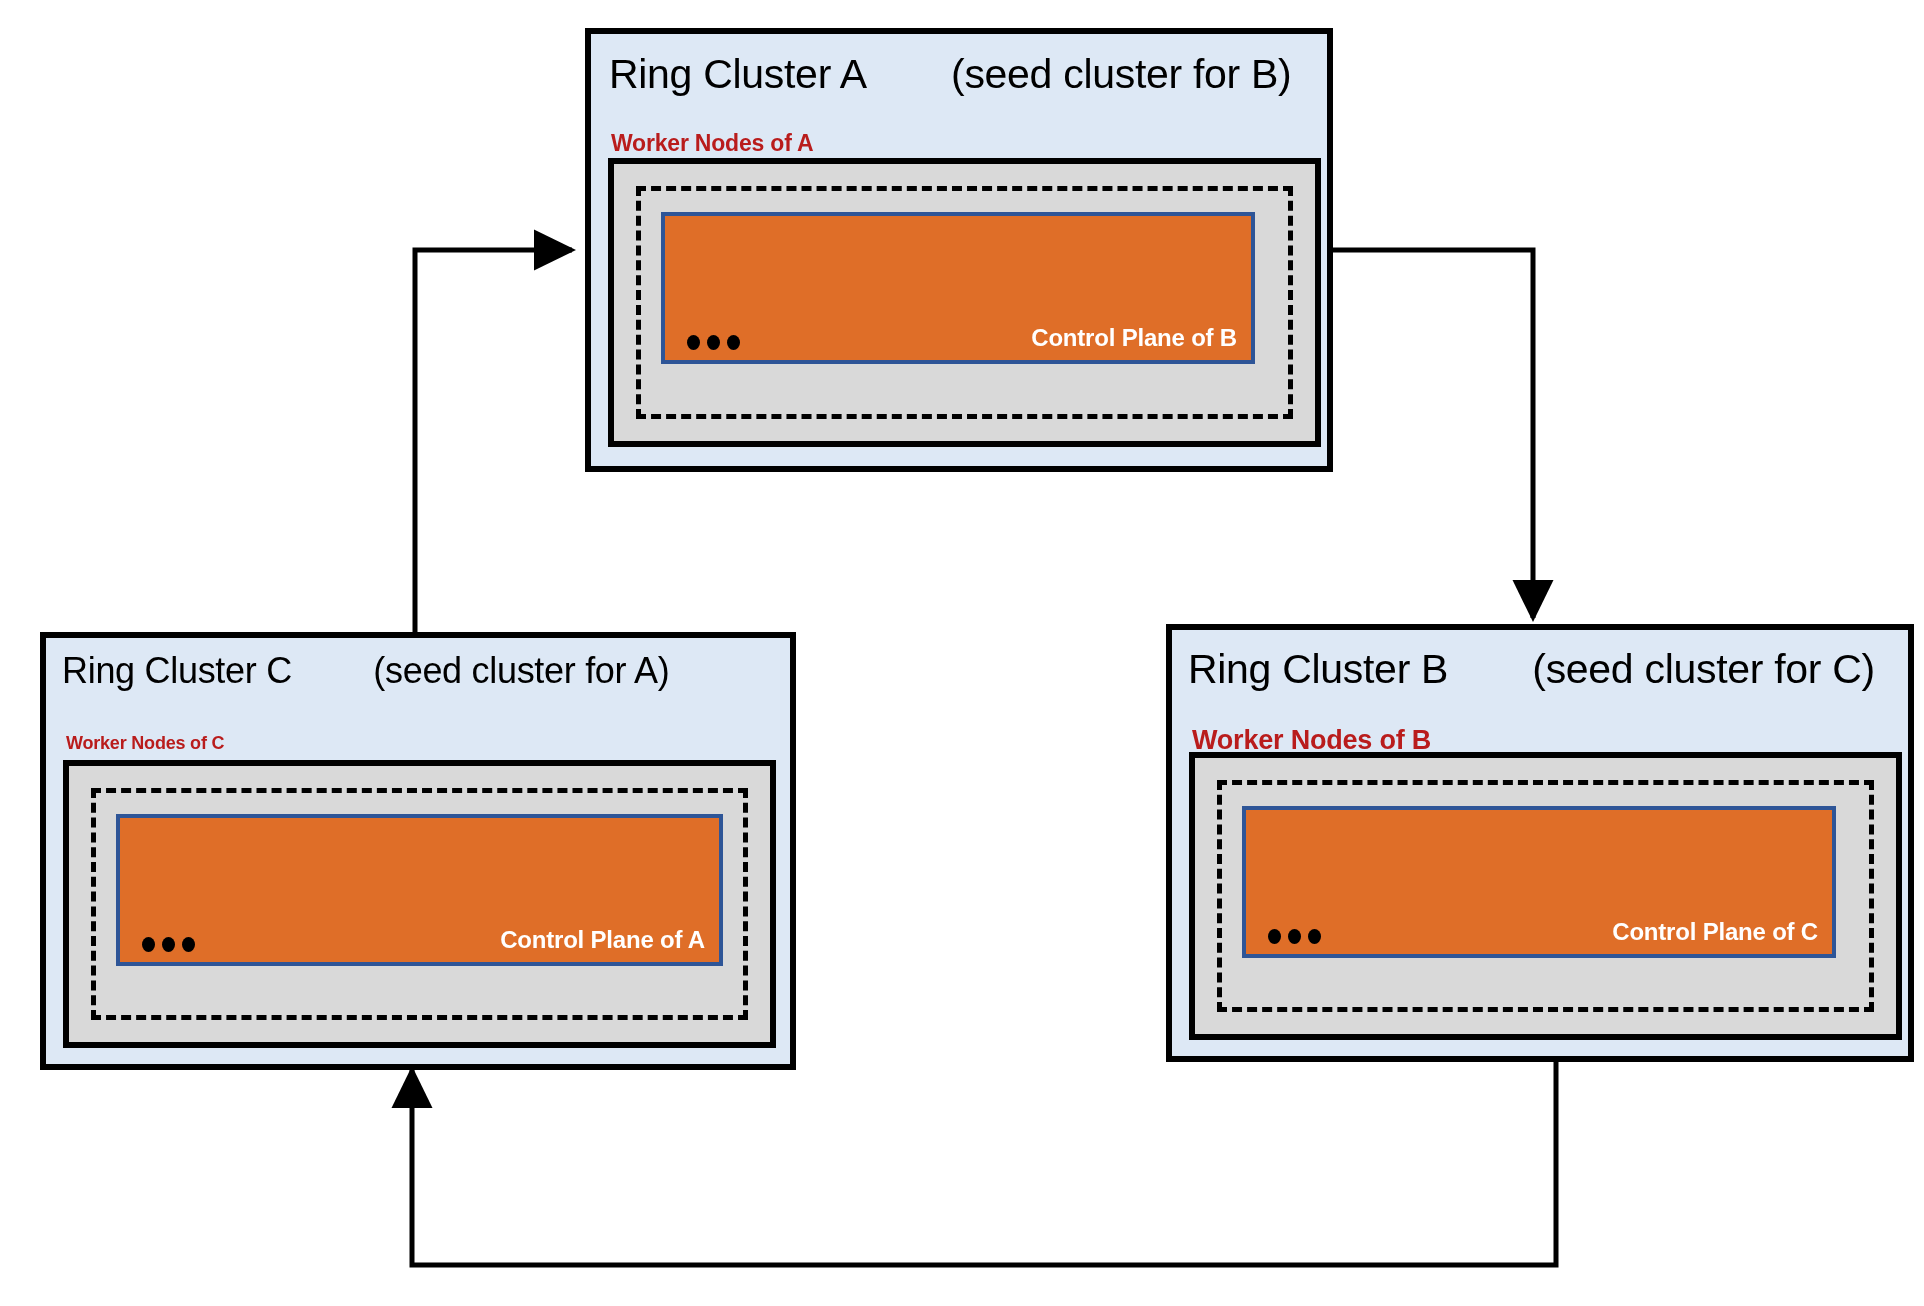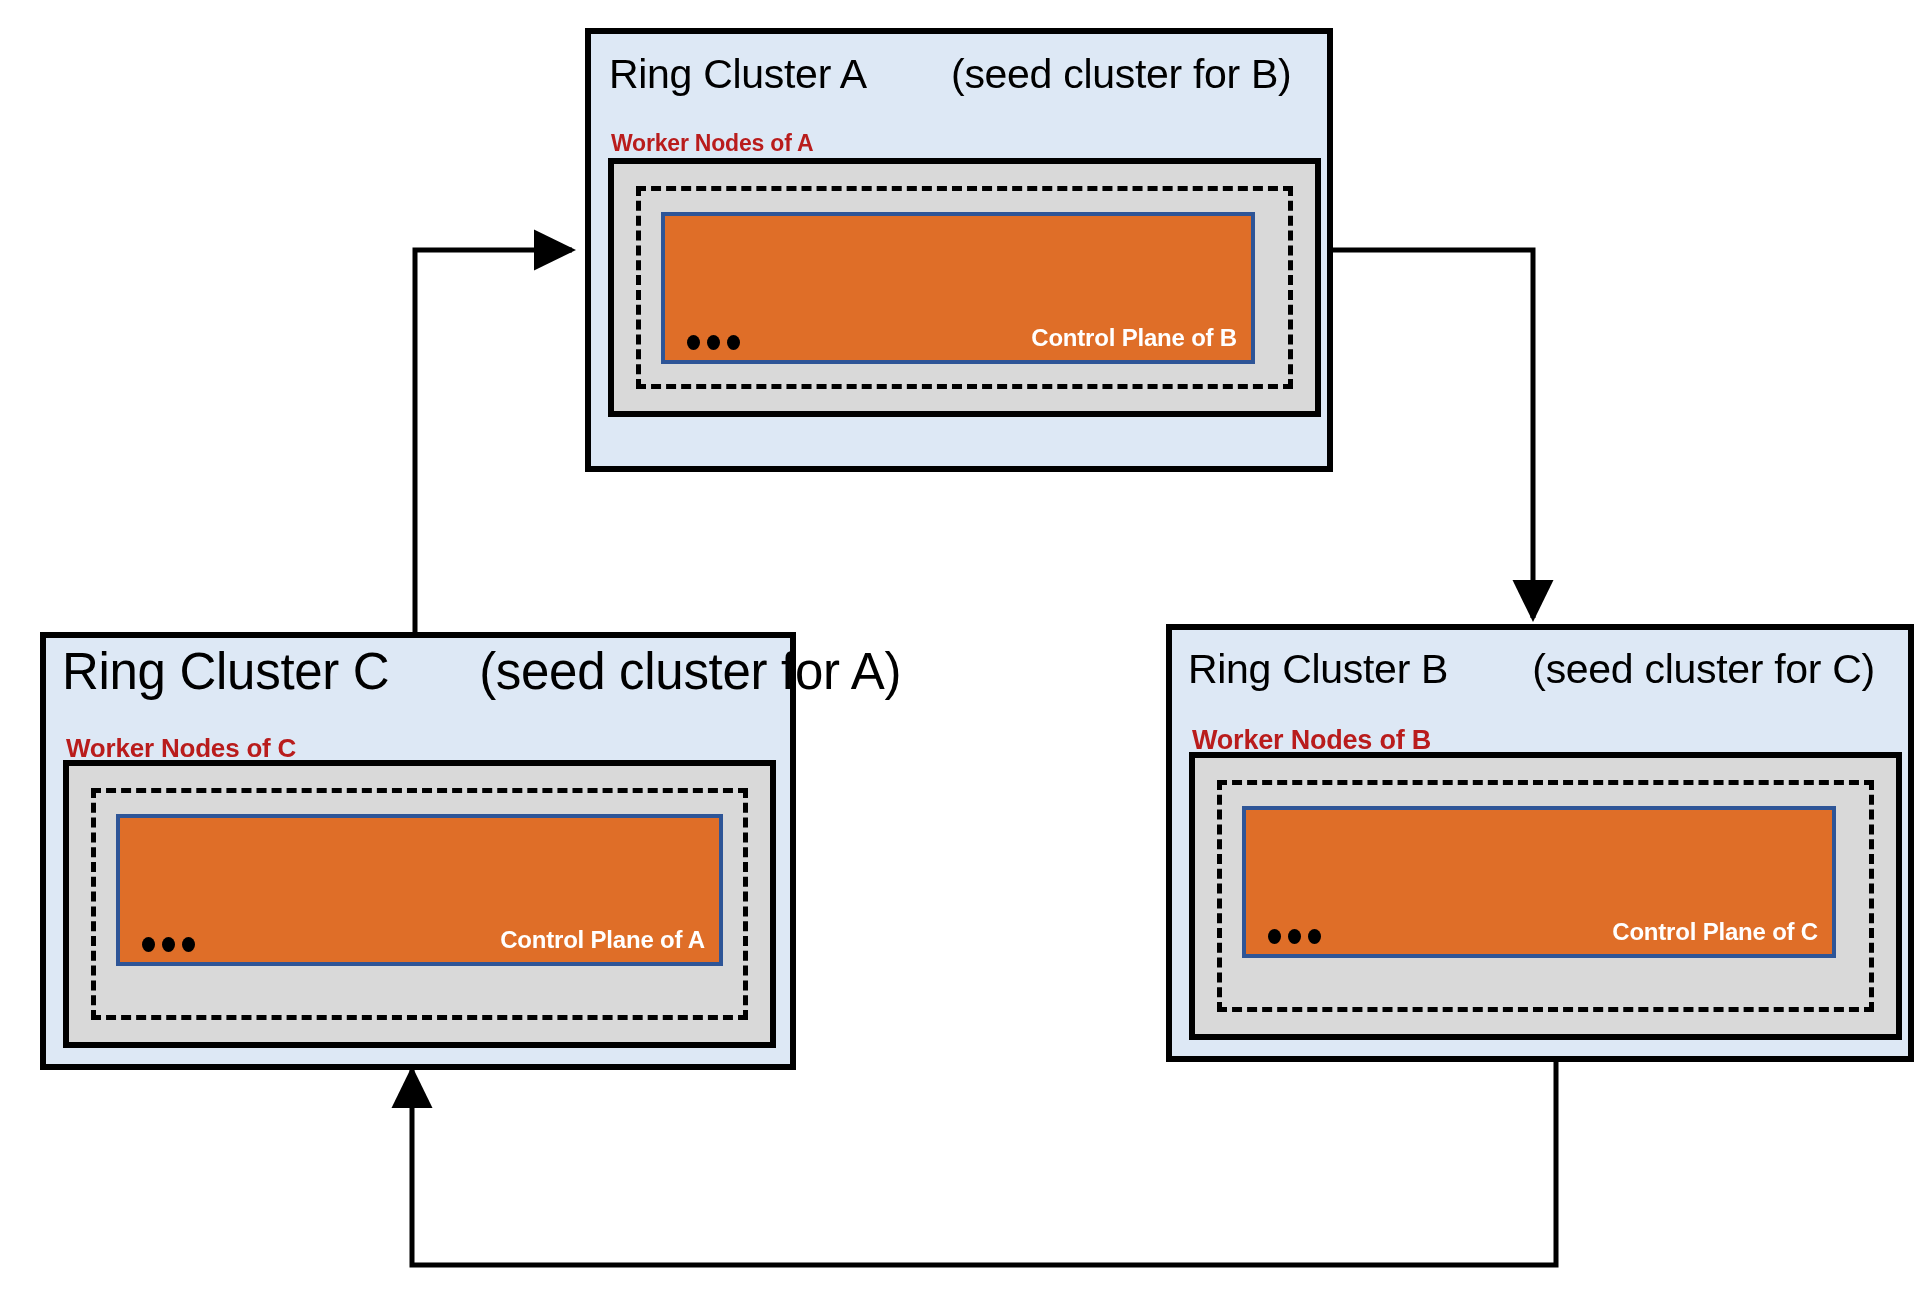--- a/index.html
+++ b/index.html
@@ -121,44 +121,44 @@
   <div class="cluster" style="left:585px; top:28px; width:748px; height:444px;text-decoration:underline;">
 
     <div class="cluster-title" style="left:18px; top:17px; font-size:41px;">
       <span class="title-main">Ring Cluster A</span>
       <span style="display:inline-block; width:62px;"></span>
       <span class="title-sub">(seed cluster for B)</span>
     </div>
 
     <div class="worker-label" style="left:20px; top:96px; font-size:23px;">Worker Nodes of A</div>
 
-    <div class="worker-box" style="left:17px; top:124px; width:713px; height:259px;">
+    <div class="worker-box" style="left:17px; top:124px; width:713px; height:289px;">
 
       <div class="dashed-box" style="left:22px; top:22px; right:22px; bottom:22px;"></div>
 
       <div class="control-plane" style="left:47px; top:48px; width:594px; height:152px;">
         <div class="ellipsis">
           <i></i>
             <i></i>
             <i></i>
         </div>
         <div class="cp-label" style="font-size:24px;">Control Plane of B</div>
       </div>
     </div>
   </div>
 
   <div class="cluster" style="left:40px; top:632px; width:756px; height:438px;">
 
-    <div class="cluster-title" style="left:16px; top:4px; font-size:51px;">
+    <div class="cluster-title" style="left:16px; top:12px; font-size:36px;">
       <span class="title-main">Ring Cluster C</span>
       <span style="display:inline-block; width:62px;"></span>
       <span class="title-sub">(seed cluster for A)</span>
     </div>
 
-    <div class="worker-label" style="left:20px; top:95px; font-size:26px;">Worker Nodes of C</div>
+    <div class="worker-label" style="left:20px; top:95px; font-size:18px;">Worker Nodes of C</div>
 
     <div class="worker-box" style="left:17px; top:122px; width:713px; height:288px;">
 
       <div class="dashed-box" style="left:22px; top:22px; right:22px; bottom:22px;"></div>
 
       <div class="control-plane" style="left:47px; top:48px; width:607px; height:152px;">
         <div class="ellipsis">
           <i></i>
             <i></i>
             <i></i>

